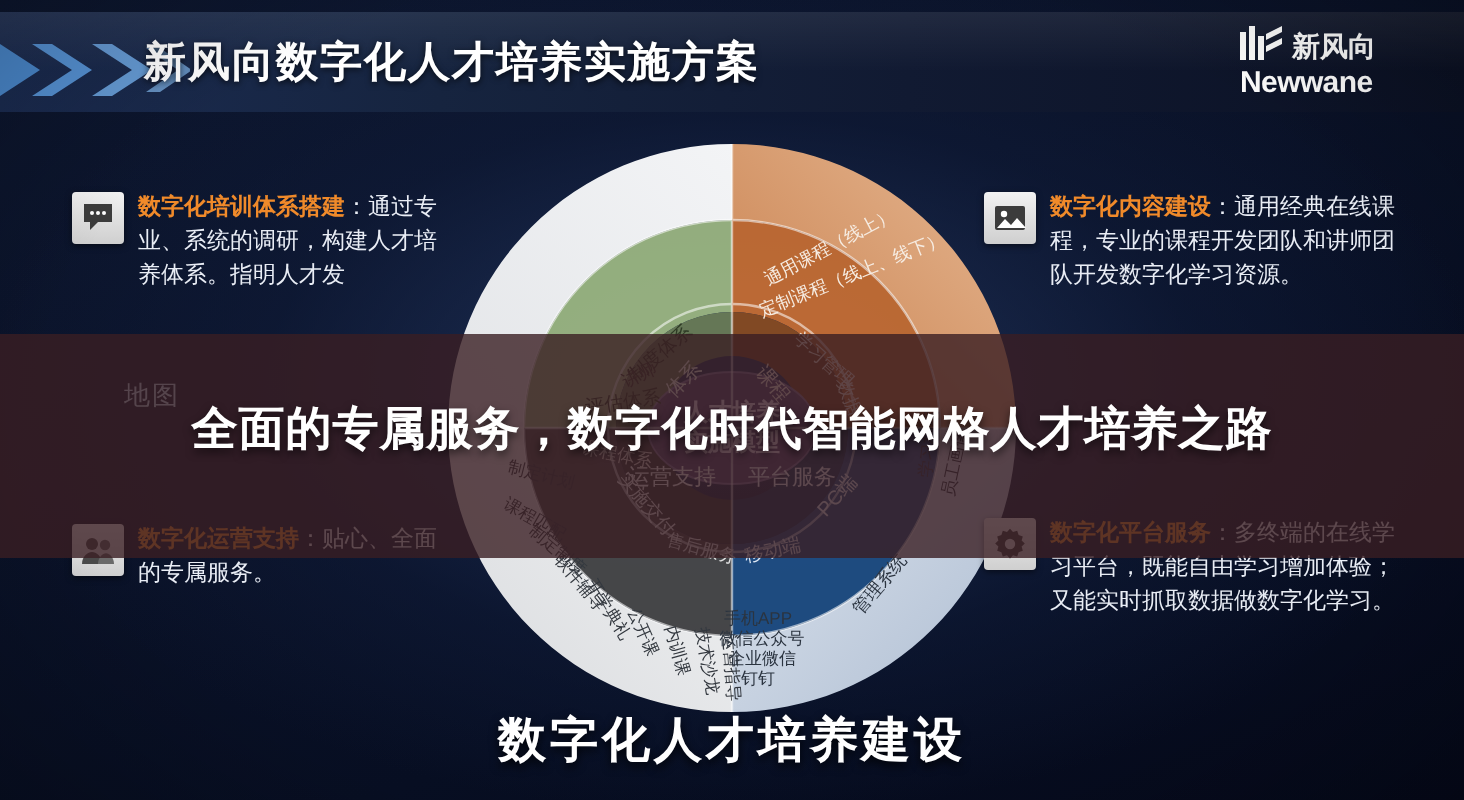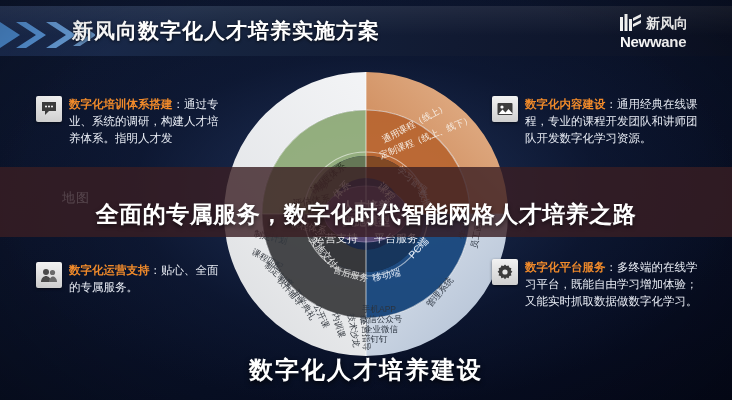--- a/index.html
+++ b/index.html
@@ -62,21 +62,21 @@
 
   
   .bottom-caption {
     position:absolute; left:0; bottom:14px; width:732px;
     text-align:center; font-size:24px; font-weight:bold; color:#ffffff;
     letter-spacing:2px; text-shadow:0 2px 5px rgba(0,0,0,0.85);
   }
 
   
   .overlay-band {
-    position:absolute; left:0; top:167px; width:732px; height:70px;
+    position:absolute; left:0; top:167px; width:732px; height:112px;
     background:rgba(58,30,35,0.80);
   }
   .overlay-watermark{
     position:absolute; left:62px; top:22px;
     font-size:13px; color:rgba(255,255,255,0.18);
     letter-spacing:1px;
   }
   .overlay-title {
     position:absolute; left:0; top:167px; width:732px; height:93px;
     display:flex; align-items:center; justify-content:center;

